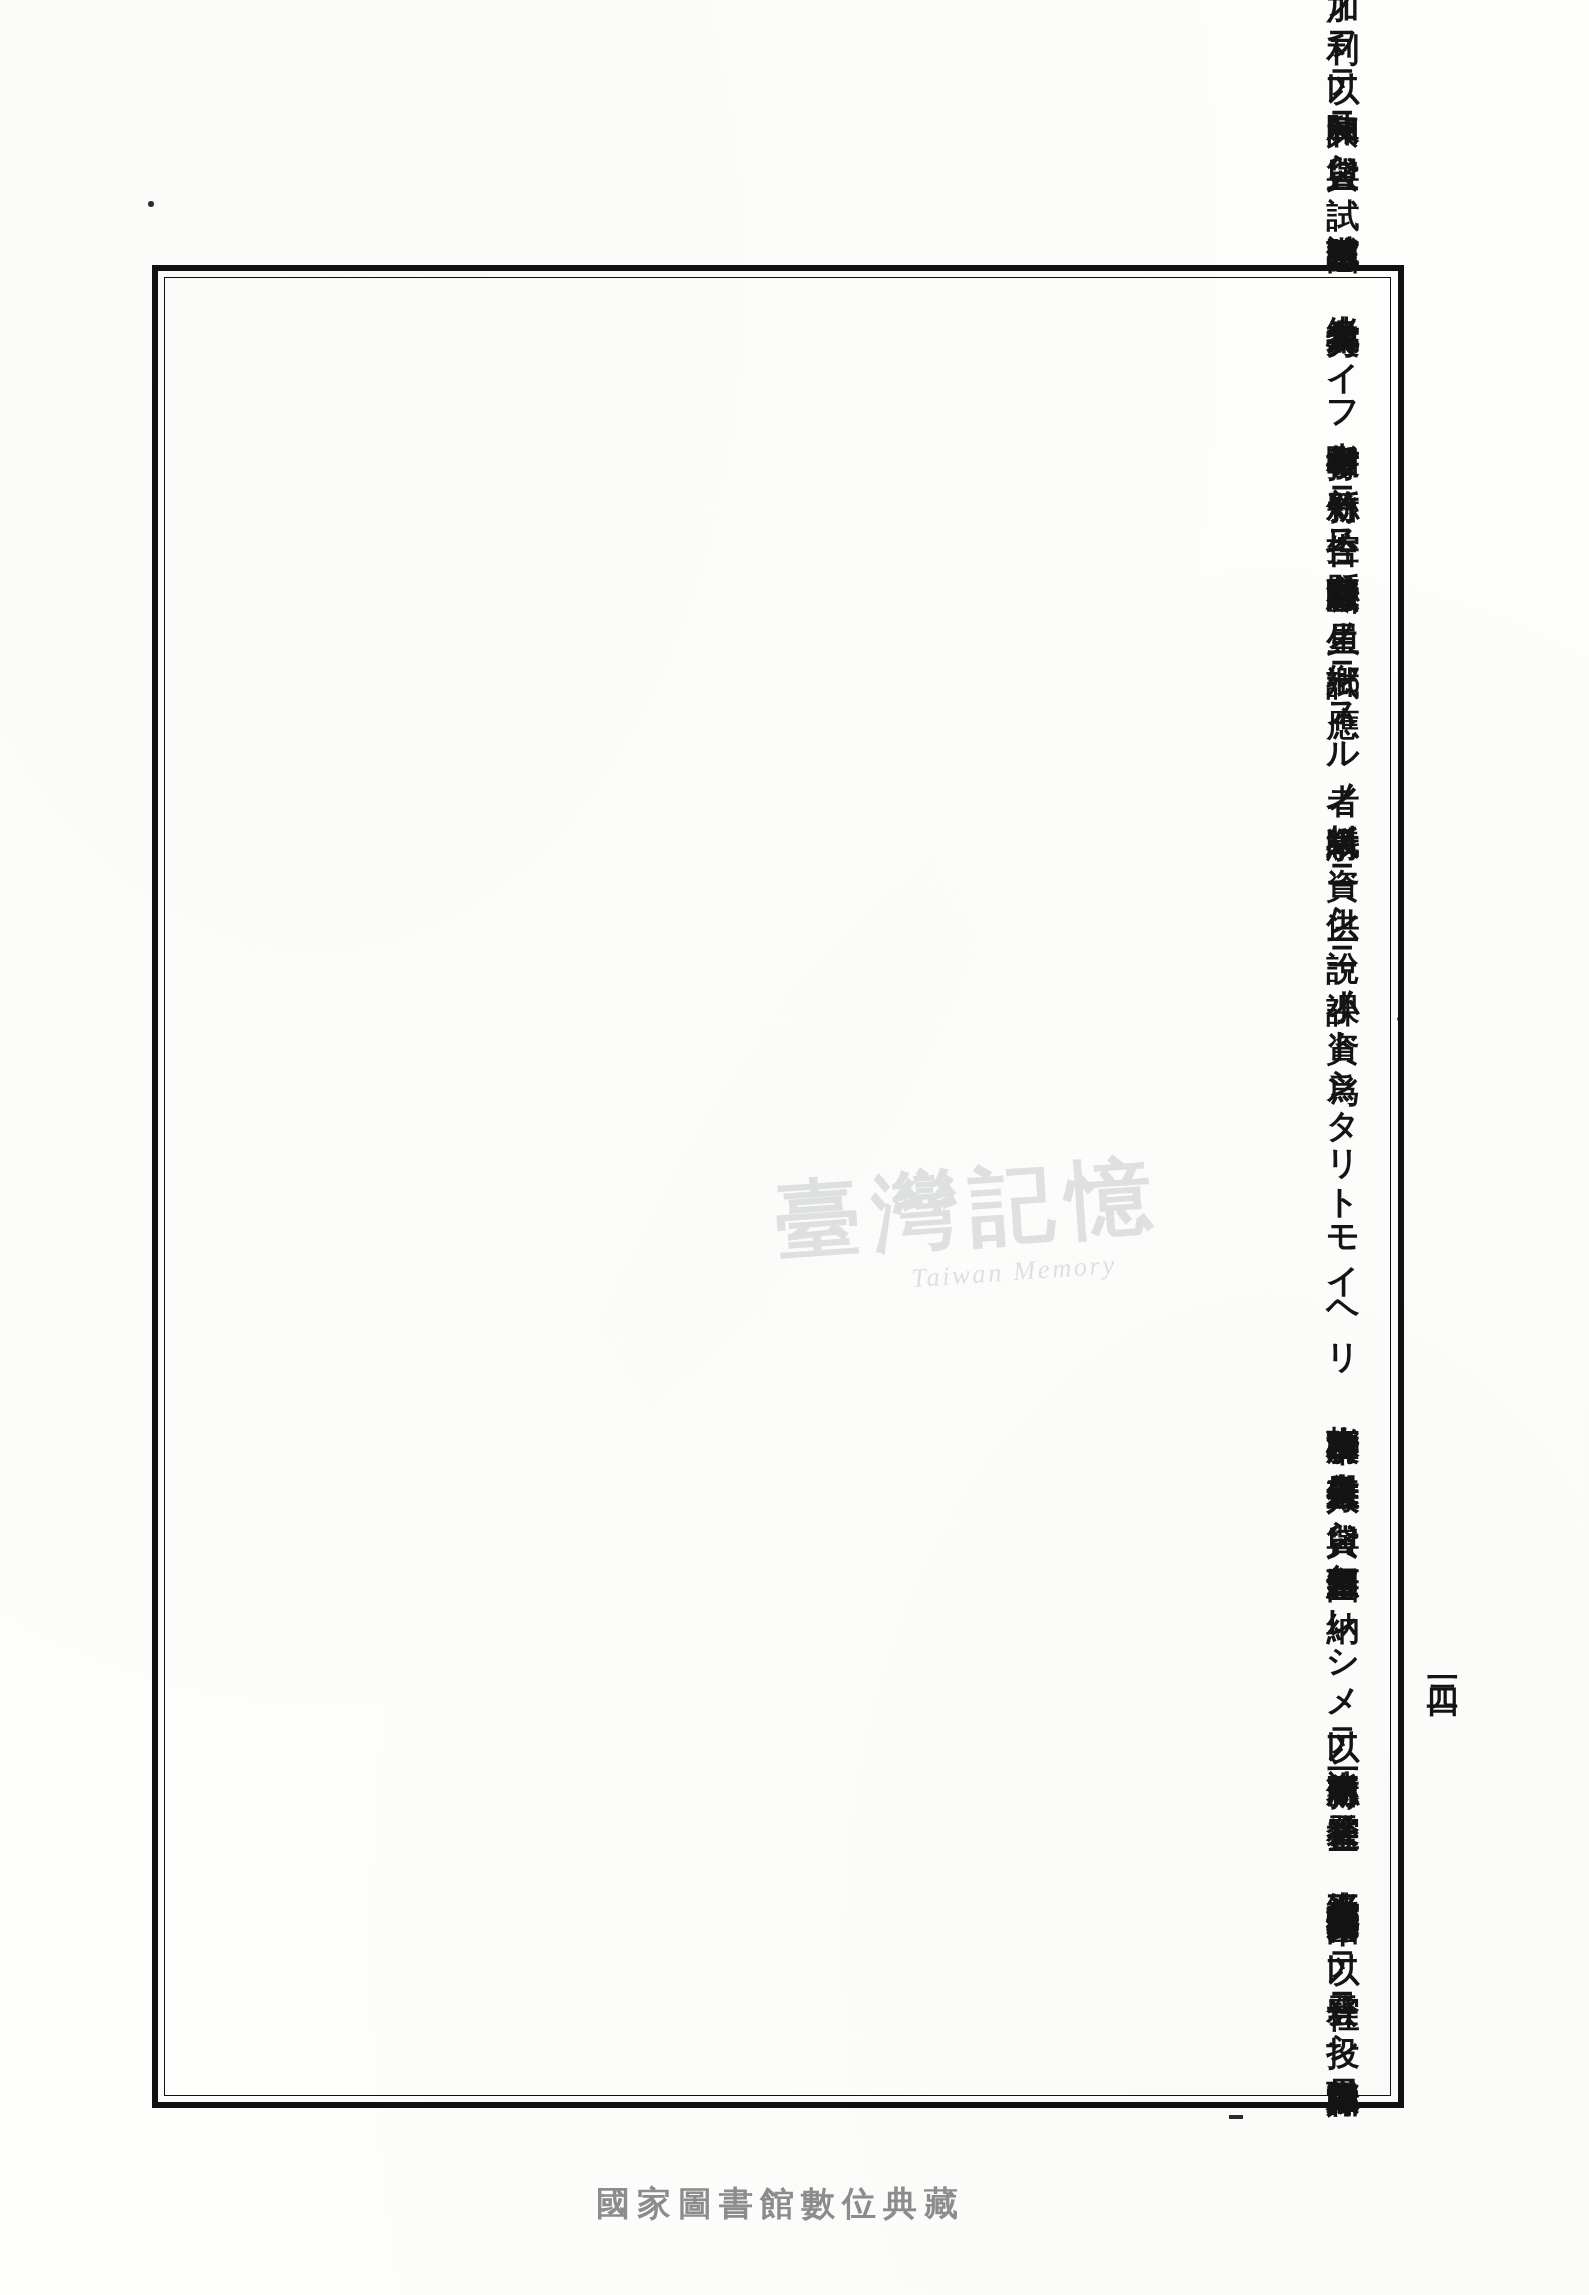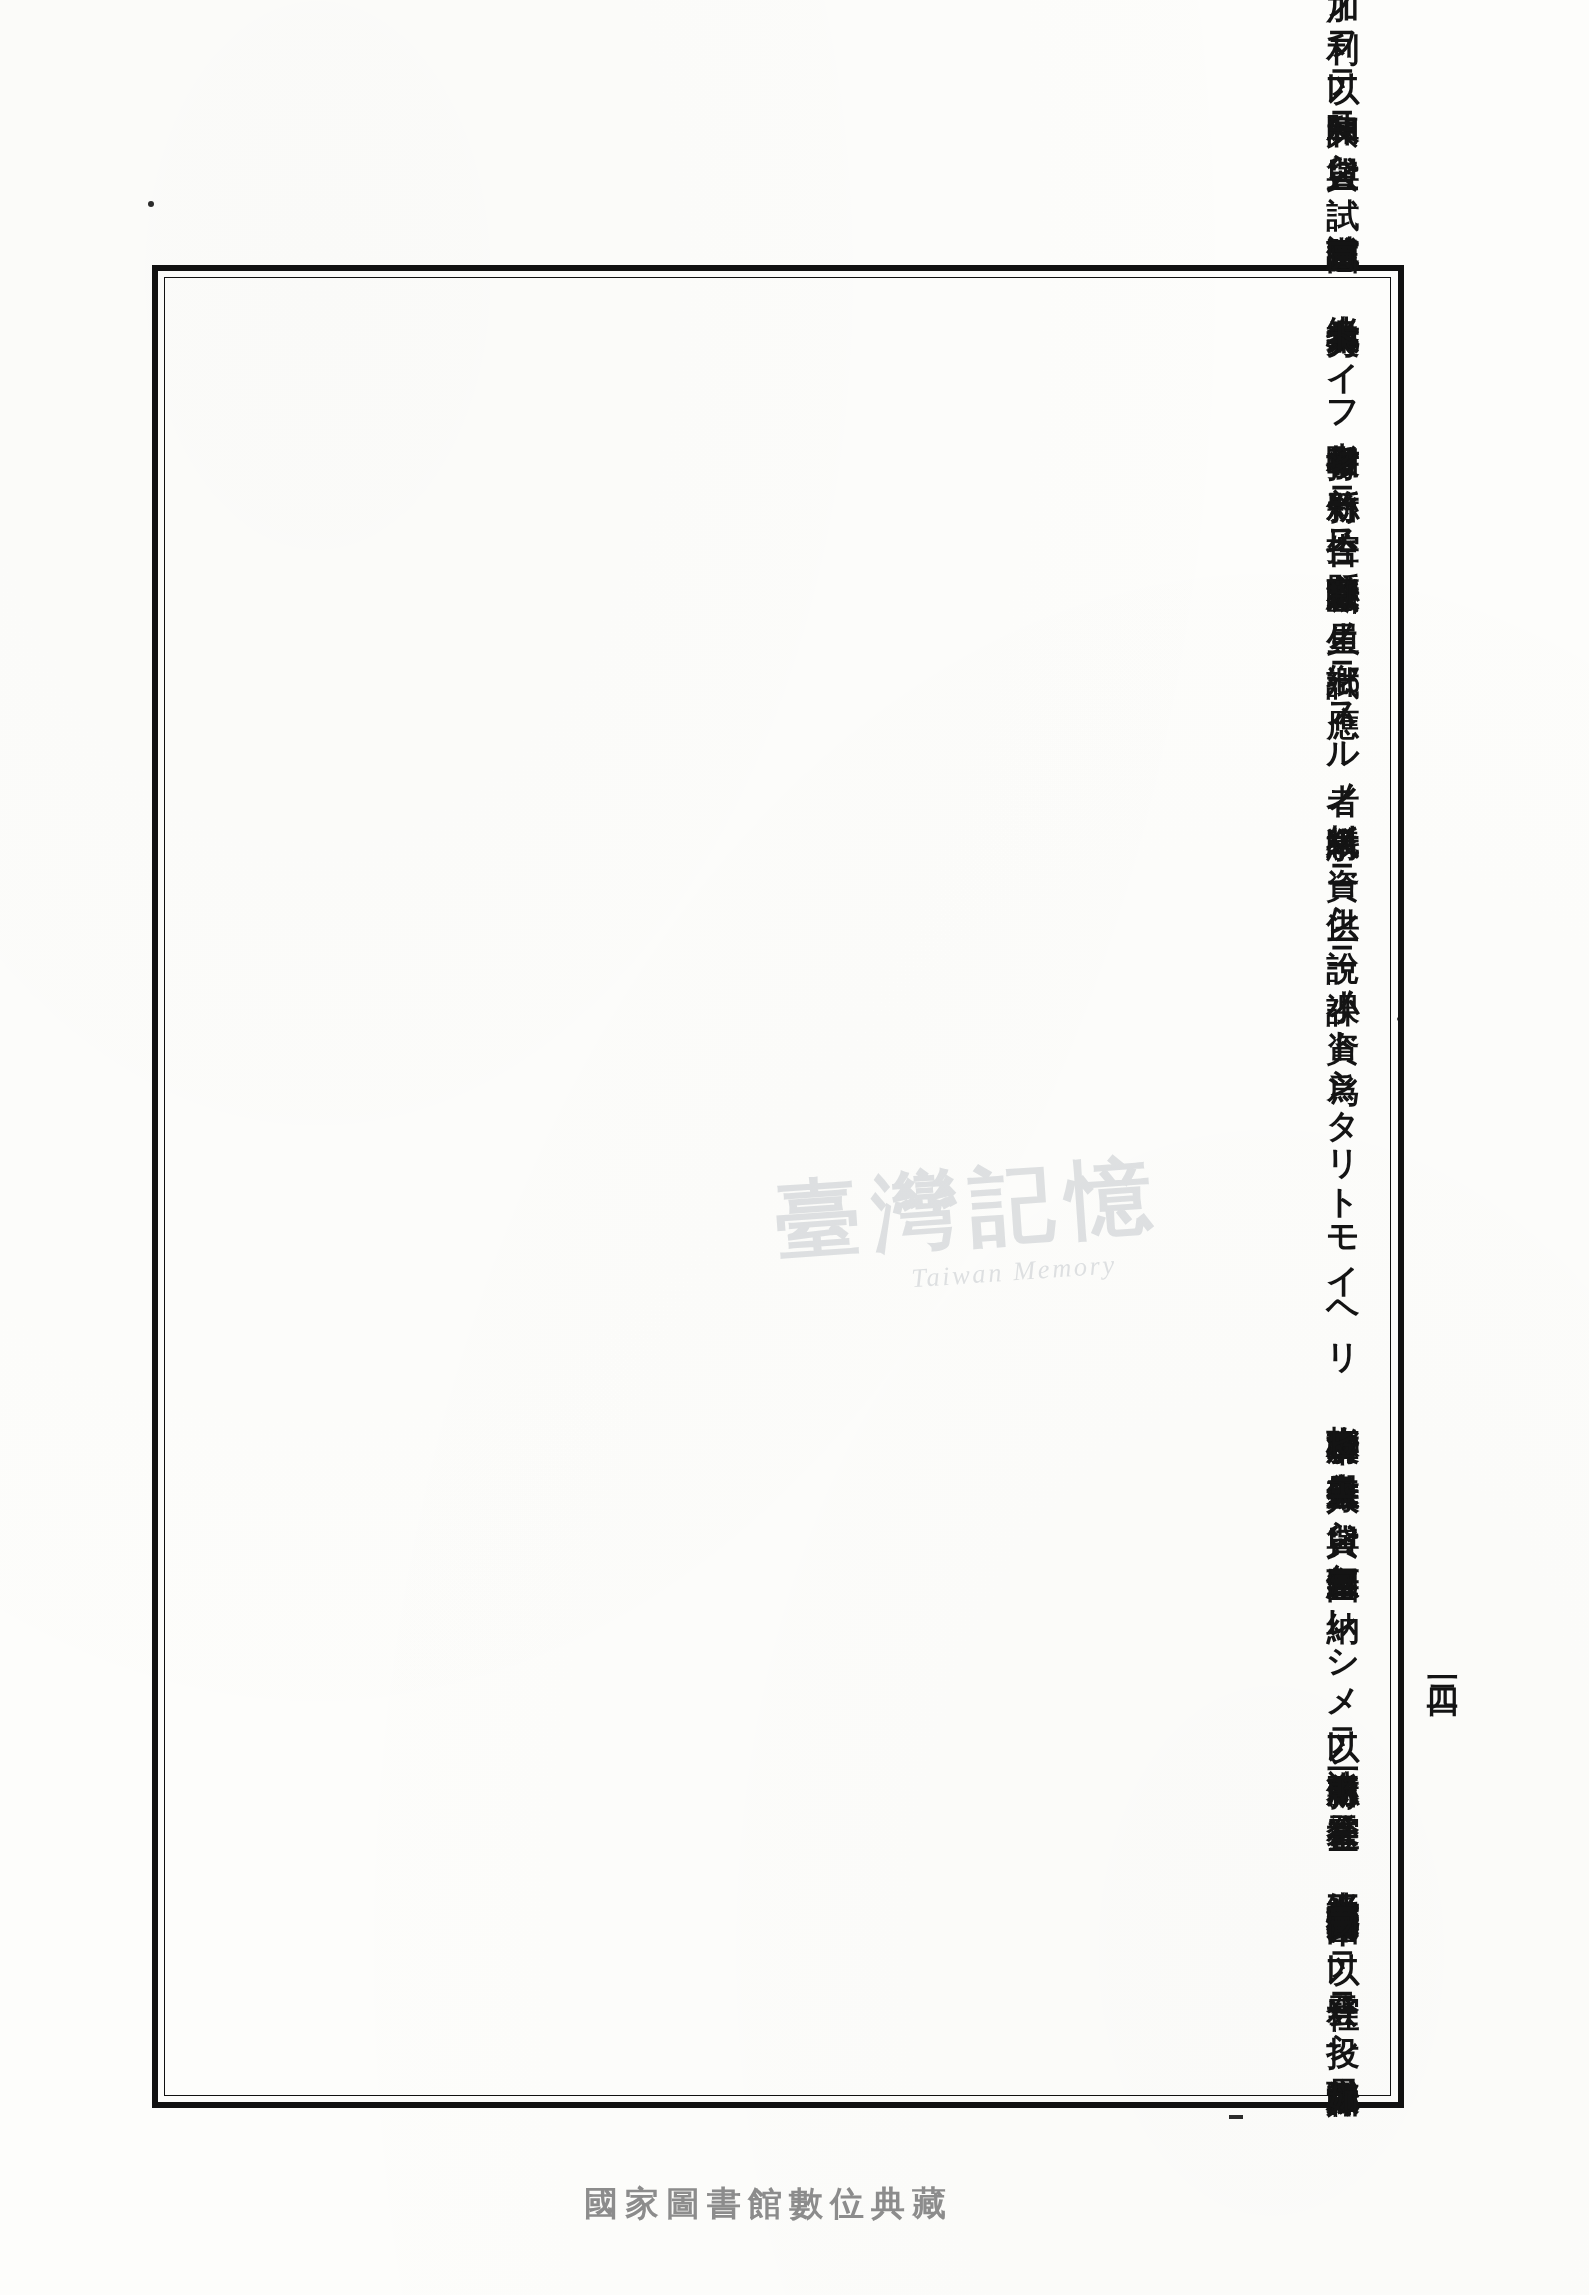--- a/index.html
+++ b/index.html
@@ -152,20 +152,21 @@
     position: absolute;
     left: 0;
     top: 2181px;
     width: 1537px;
     text-align: center;
     font-size: 34px;
     letter-spacing: 7px;
     color: #8c8c8c;
     font-family: "DejaVu Serif", "Liberation Serif", serif;
     font-weight: 700;
+    padding-left: 12px;
   }
 </style>
 </head>
 <body>
 
 <div id="scan">
 
   <div id="paper-tone"></div>
 
   <div class="speck" style="left:148px; top:201px; width:6.2px; height:6.2px; border-radius:50%;"></div>

